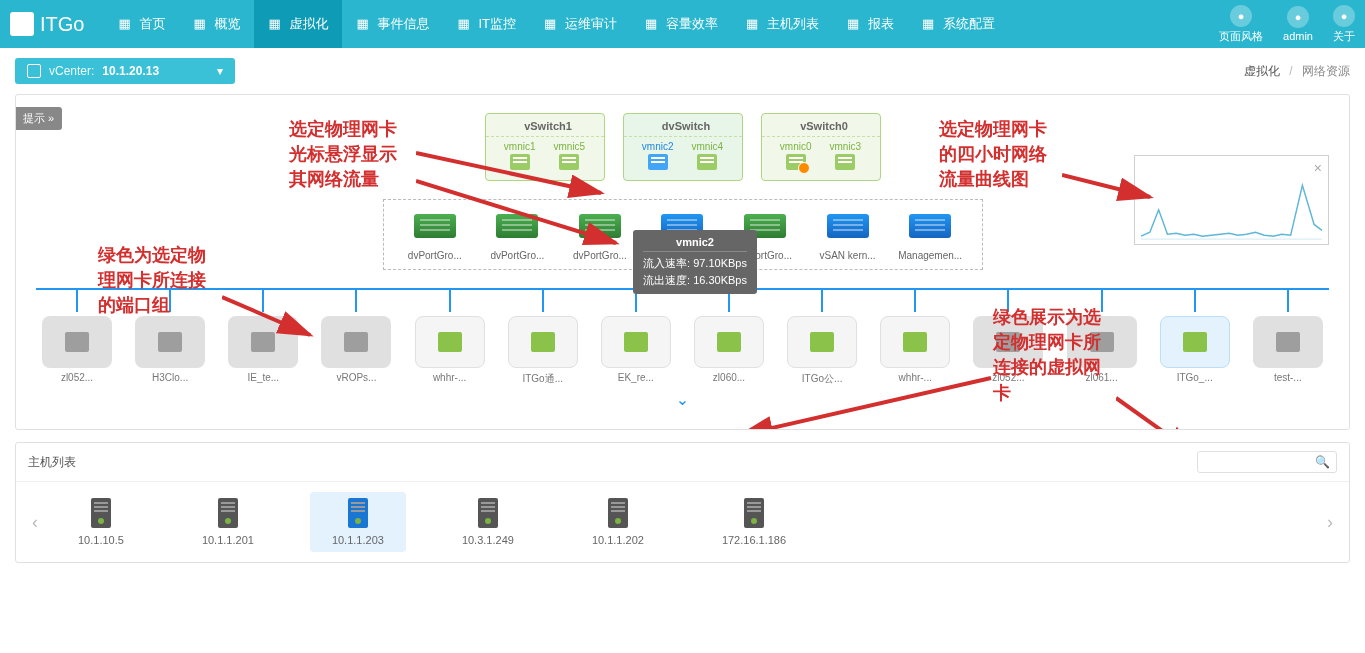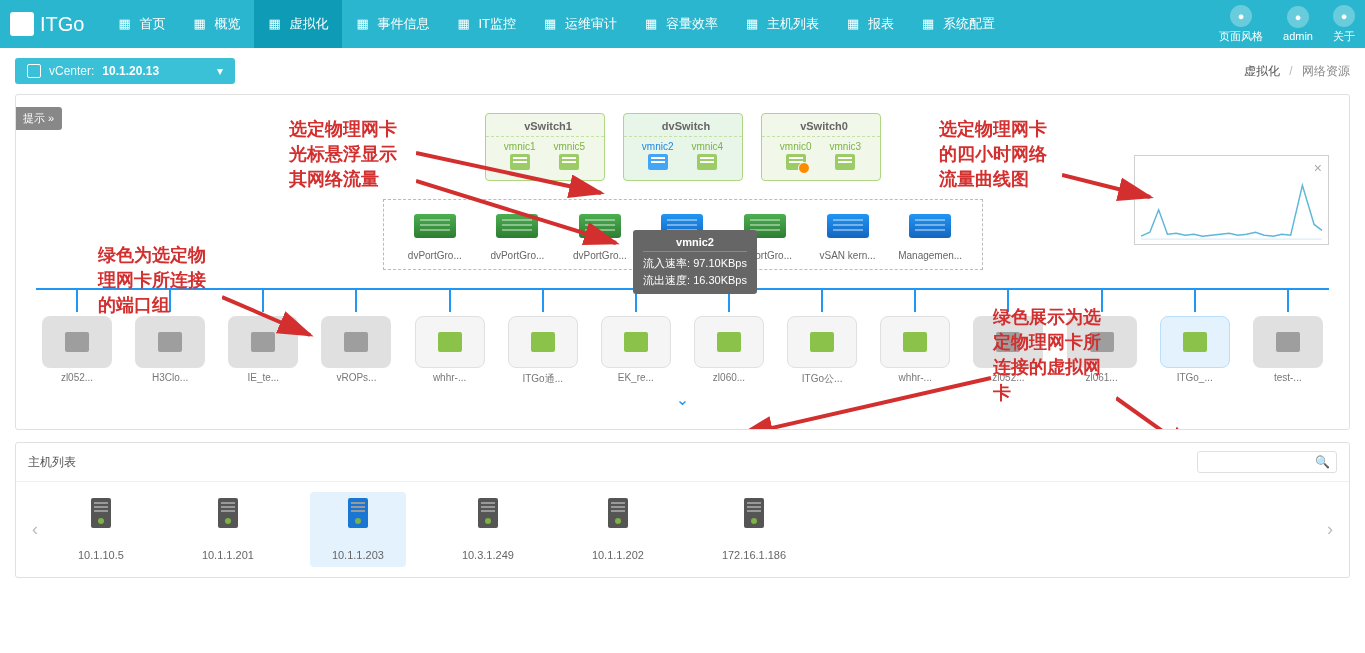--- a/index.html
+++ b/index.html
@@ -85,21 +85,21 @@
 
     .dn-arrow { text-align:center; color:#2196f3; font-size:16px; margin-top:4px; cursor:pointer; }
 
     
     .host-panel { border:1px solid #e0e0e0; margin: 12px 15px 15px; border-radius:3px; }
     .host-head { padding:8px 12px; border-bottom:1px solid #eee; font-size:12px; color:#555; display:flex; align-items:center; }
     .host-head .search { margin-left:auto; border:1px solid #dfdfdf; border-radius:3px; width:140px; height:22px; display:flex; align-items:center; justify-content:flex-end; padding:0 6px; color:#bbb; }
     .host-body { display:flex; align-items:center; padding:10px 8px; }
     .hnav { color:#bbb; font-size:18px; padding:0 8px; cursor:pointer; }
     .hosts { display:flex; gap:34px; flex:1; padding:0 10px; }
-    .host { display:flex; flex-direction:column; align-items:center; gap:21px; font-size:11px; color:#666; padding:6px 22px; border-radius:4px; cursor:pointer; }
+    .host { display:flex; flex-direction:column; align-items:center; gap:6px; font-size:11px; color:#666; padding:6px 22px; border-radius:4px; cursor:pointer; }
     .host.sel { background:#e3f2fd;align-items:center; }
     .host-ico { width:20px; height:30px; background:#555; border-radius:2px; position:relative; }
     .host.sel .host-ico { background:#1976d2; }
     .host-ico::before { content:""; position:absolute; left:3px; right:3px; top:4px; height:2px; background:#999; box-shadow: 0 4px 0 #999, 0 8px 0 #999; }
     .host-ico::after { content:""; position:absolute; left:7px; bottom:4px; width:6px; height:6px; border-radius:50%; background:#7cb342; }
   </style>
 </head>
 <body>
 
 <div class="navbar">

